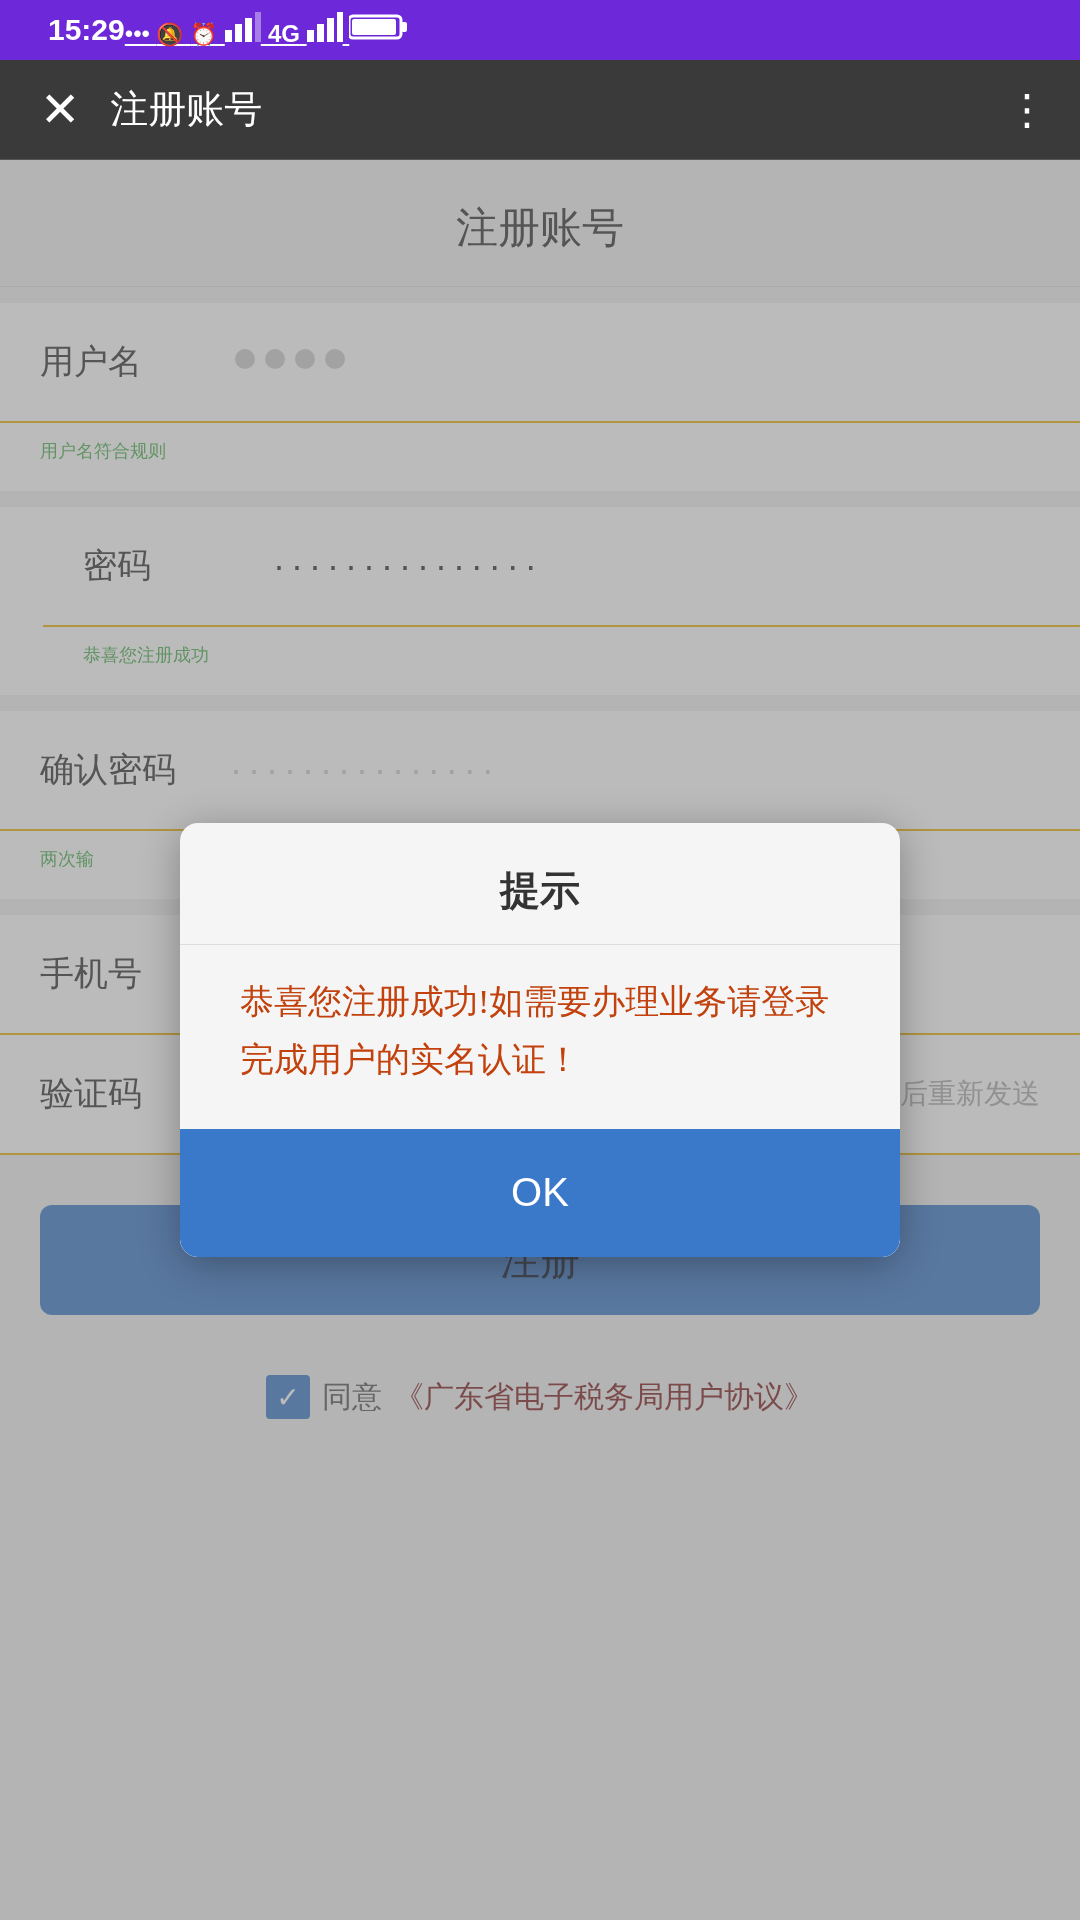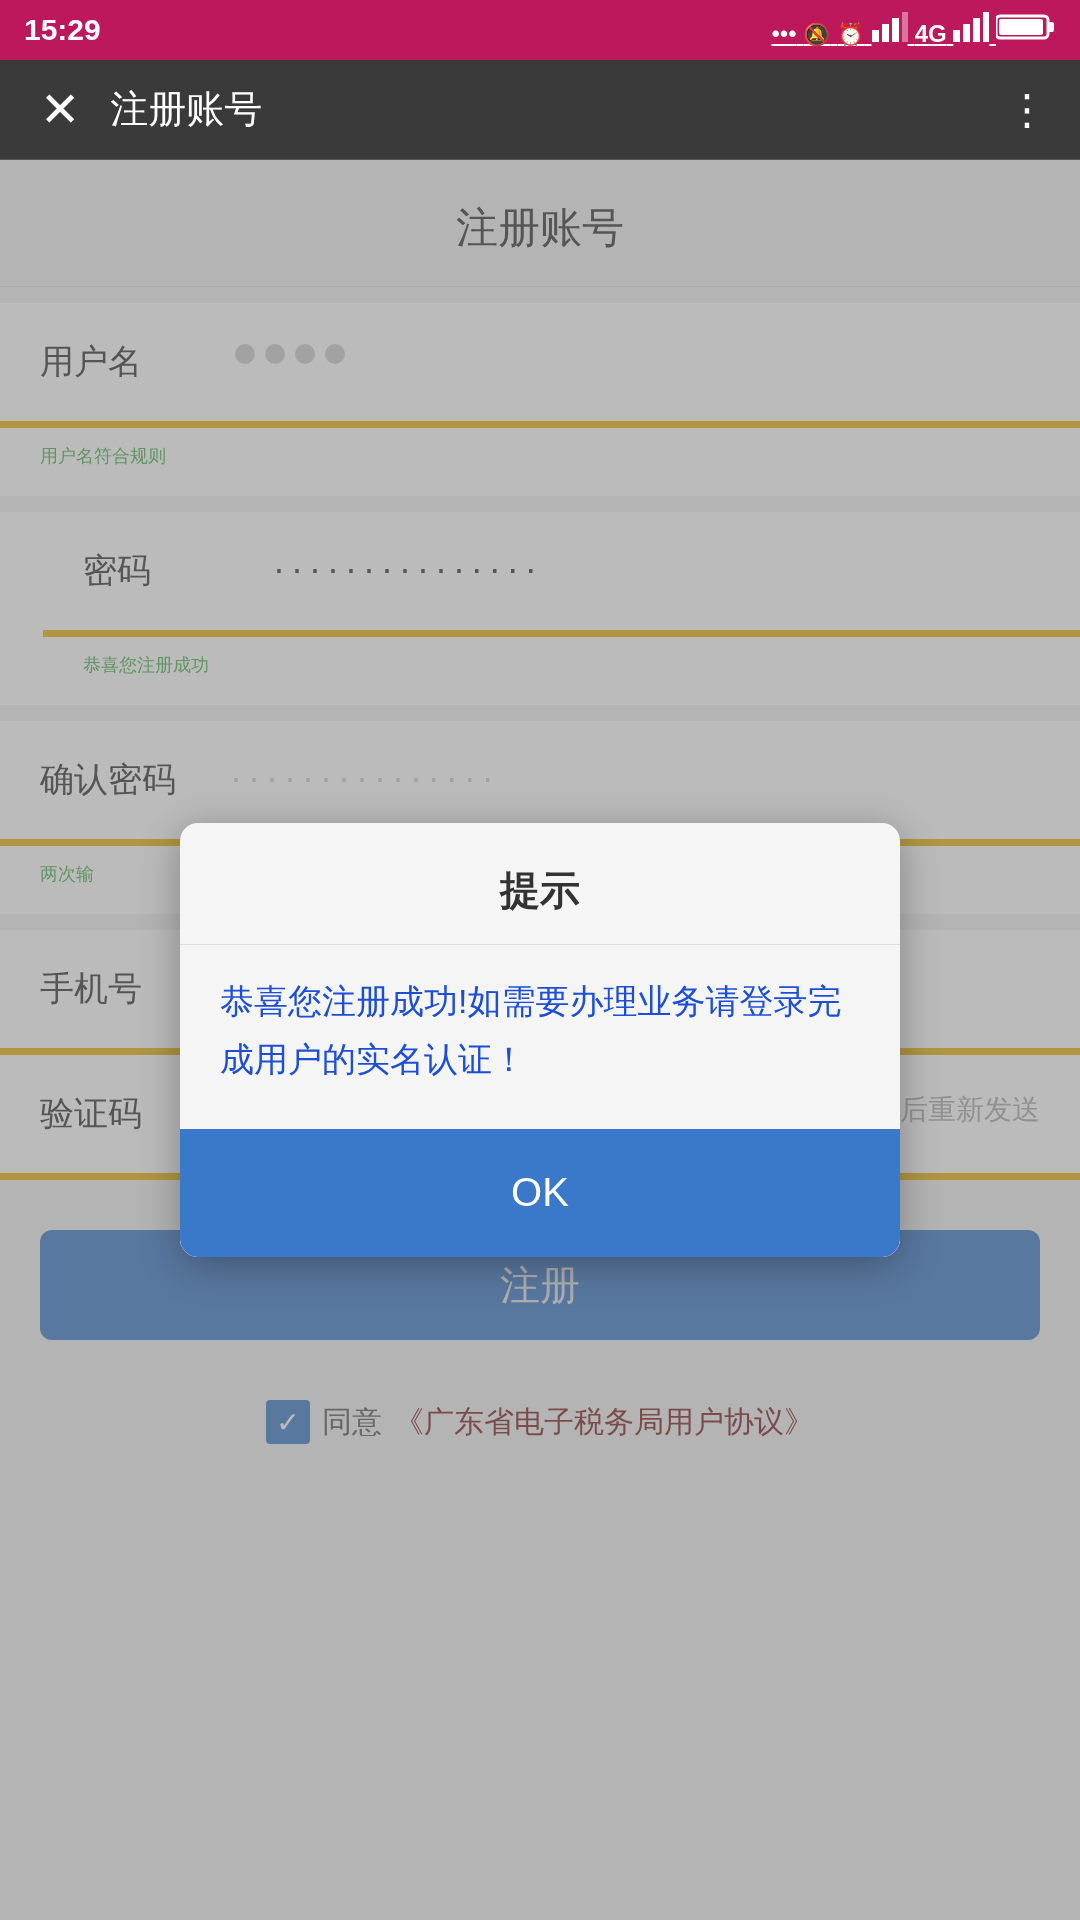--- a/index.html
+++ b/index.html
@@ -8,26 +8,26 @@
       width: 1080px;
       min-height: 1920px;
       background: #f0f0f0;
       font-family: 'PingFang SC', 'Microsoft YaHei', sans-serif;
       overflow-x: hidden;
       position: relative;
     }
 
     
     .status-bar {
-      background: #be185d;
+      background: #6d28d9;
       height: 60px;
       display: flex;
       align-items: center;
-      justify-content: space-between;
-      padding: 0 24px;
+      justify-content: flex-start;
+      padding: 0 48px;
       color: white;
       font-size: 28px;
     }
     .status-time { font-weight: 600; font-size: 30px; }
     .status-icons { display: flex; align-items: center; gap: 12px; font-size: 24px; text-decoration: underline; }
 
     
     .nav-bar {
       background: #3a3a3a;
       height: 100px;
@@ -75,22 +75,23 @@
       color: #333;
     }
 
     
     .form-section {
       background: white;
       margin-top: 16px;
     }
     .form-row {
       display: flex;
+      align-items: center;
       padding: 36px 40px;
-      border-bottom: 7px solid #eab308;
+      border-bottom: 2px solid #eab308;
     }
     .form-label {
       font-size: 34px;
       color: #333;
       width: 160px;
       flex-shrink: 0;
     }
     .form-value {
       flex: 1;
       font-size: 34px;
@@ -117,21 +118,21 @@
     
     .register-btn-section {
       padding: 50px 40px 30px;
     }
     .register-btn {
       width: 100%;
       height: 110px;
       background: #3a78c9;
       border: none;
       border-radius: 12px;
-      color: #e5e5e5;
+      color: #0f172a;
       font-size: 40px;
       cursor: pointer;
       display: flex;
       align-items: center;
       justify-content: center;
     }
 
     
     .agreement-row {
       display: flex;
@@ -184,24 +185,25 @@
     .modal-title-bar {
       padding: 40px 40px 10px;
       text-align: center;
     }
     .modal-title {
       font-size: 40px;
       color: #333;
       font-weight: 600;
     }
     .modal-body {
-      padding: 28px 40px 40px;
+      padding: 28px 60px 40px;
       font-size: 34px;
-      color: #1d4ed8;
+      color: #c2410c;
       line-height: 1.7;
+      font-family: Liberation Serif, serif;
     }
     .modal-footer {
       padding: 0 0 0;
     }
     .modal-ok-btn {
       width: 100%;
       height: 128px;
       background: #3a78c9;
       border: none;
       color: white;

